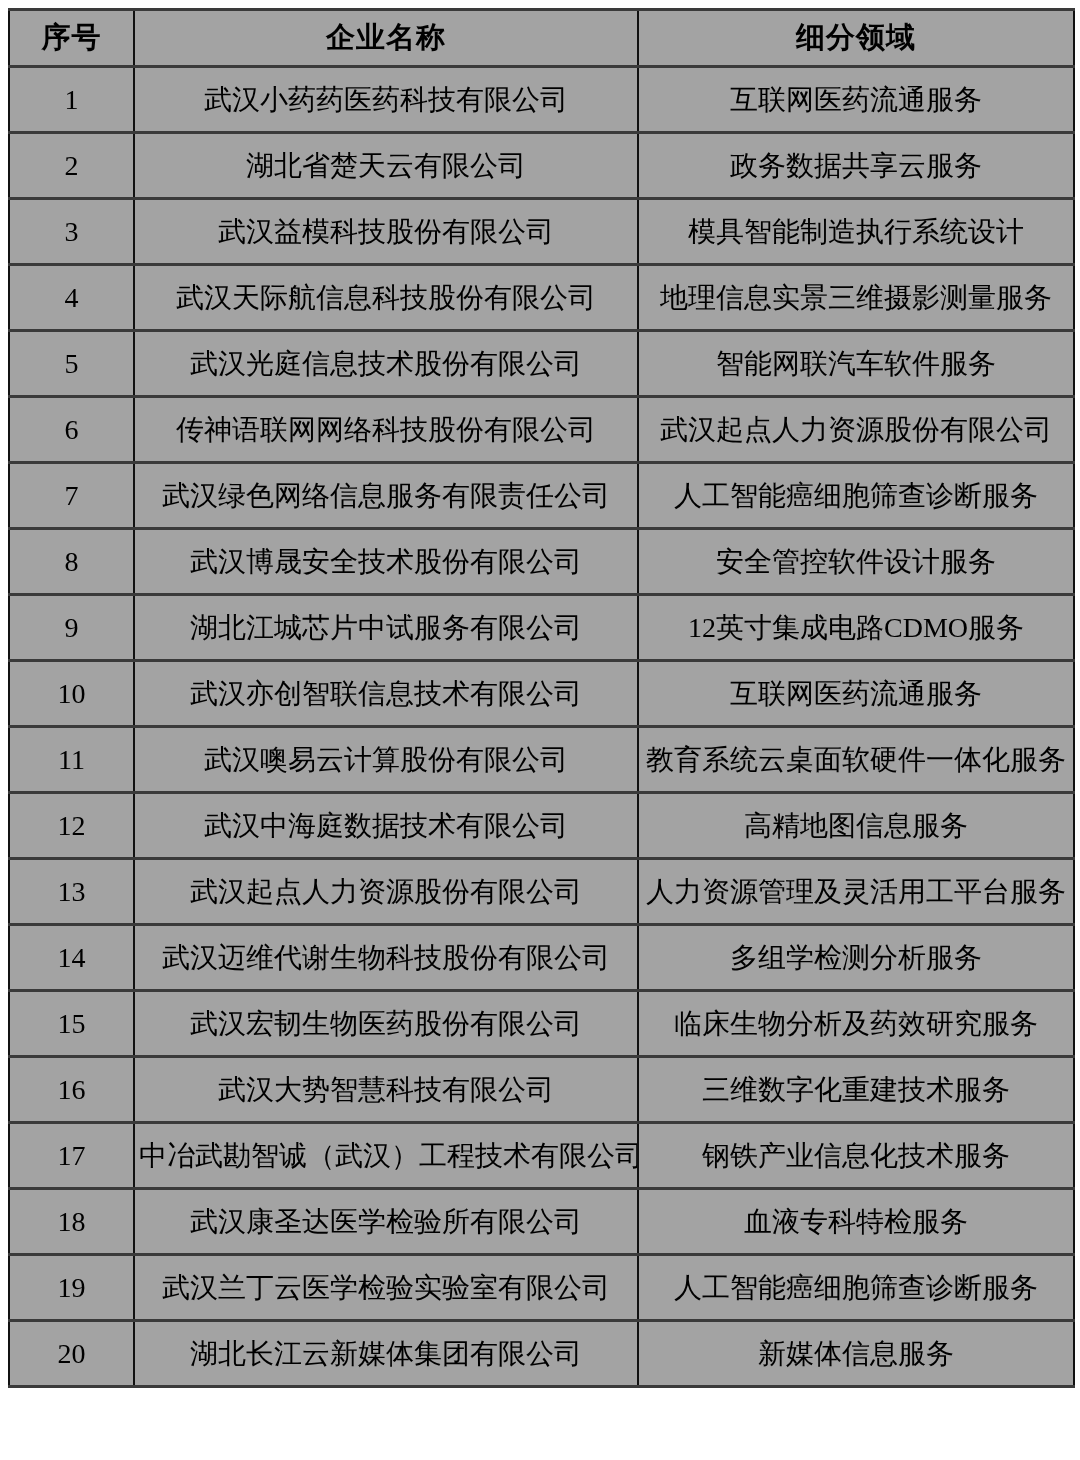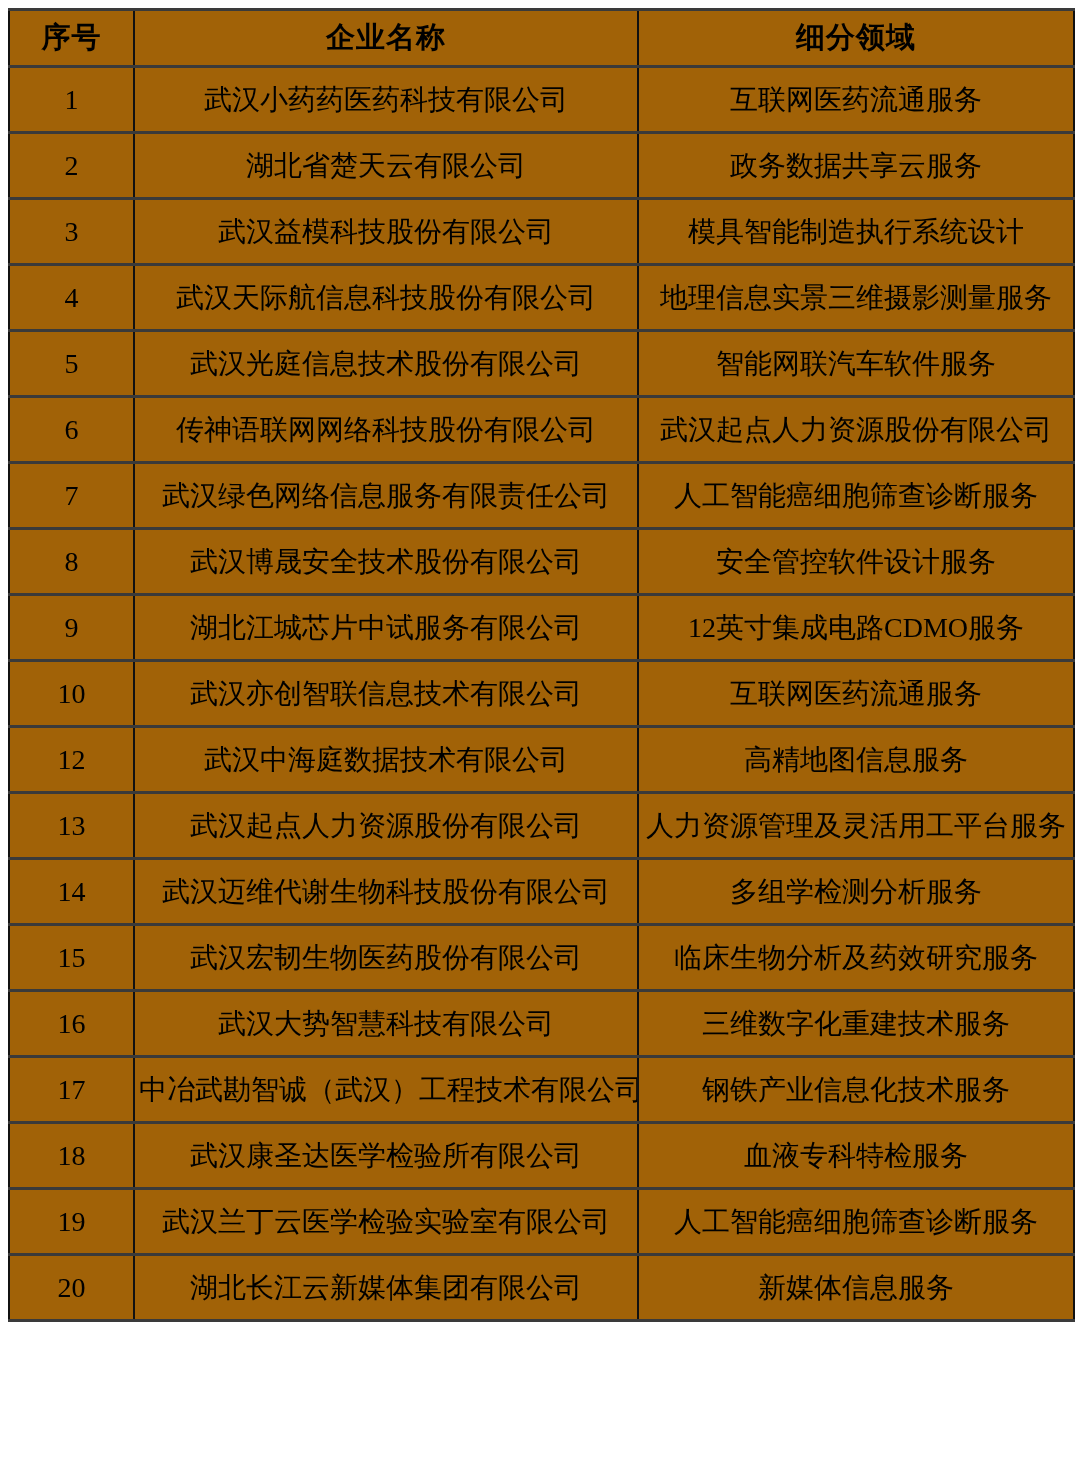--- a/index.html
+++ b/index.html
@@ -17,21 +17,21 @@
   .table-wrap {
     position: absolute;
     left: 8px;
     top: 8px;
   }
   table.company-table {
     border-collapse: collapse;
     table-layout: fixed;
     width: 1065px;
     border: 2px solid #111111;
-    background: #a16207;
+    background: #a3a3a3;
     padding-left: 20px;
   }
   table.company-table col.col-index  { width: 125px; }
   table.company-table col.col-name   { width: 504px; }
   table.company-table col.col-field  { width: 436px; }
 
   table.company-table th,
   table.company-table td {
     border-left: 2px solid #111111;
     border-right: 2px solid #111111;
@@ -117,20 +117,25 @@
           <td>9</td>
           <td>湖北江城芯片中试服务有限公司</td>
           <td>12英寸集成电路CDMO服务</td>
         </tr>
         <tr>
           <td>10</td>
           <td>武汉亦创智联信息技术有限公司</td>
           <td>互联网医药流通服务</td>
         </tr>
         <tr>
+          <td>11</td>
+          <td>武汉噢易云计算股份有限公司</td>
+          <td>教育系统云桌面软硬件一体化服务</td>
+        </tr>
+        <tr>
           <td>12</td>
           <td>武汉中海庭数据技术有限公司</td>
           <td>高精地图信息服务</td>
         </tr>
         <tr>
           <td>13</td>
           <td>武汉起点人力资源股份有限公司</td>
           <td>人力资源管理及灵活用工平台服务</td>
         </tr>
         <tr>

